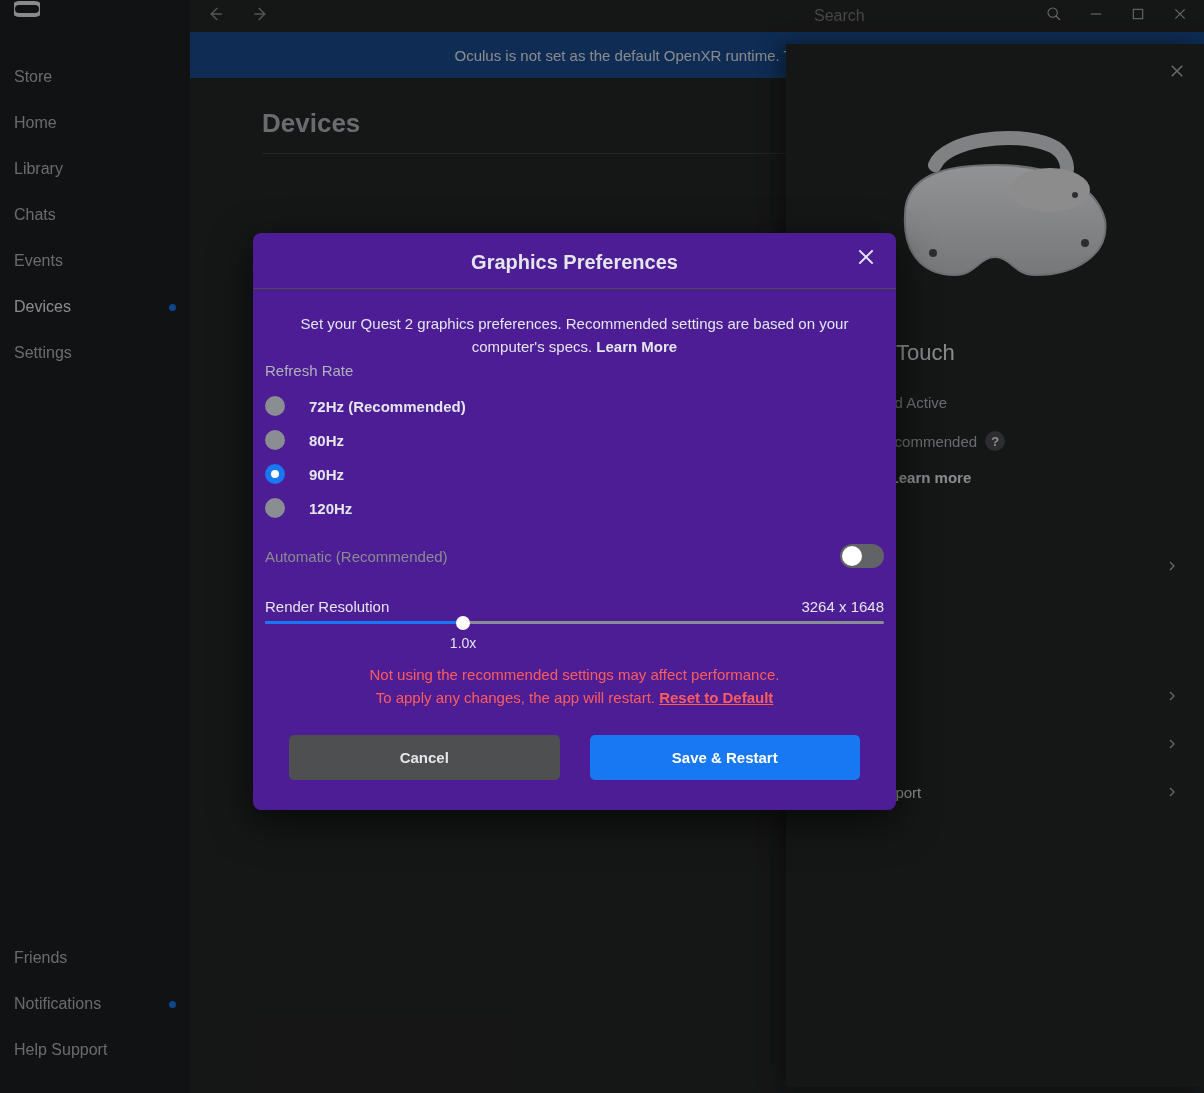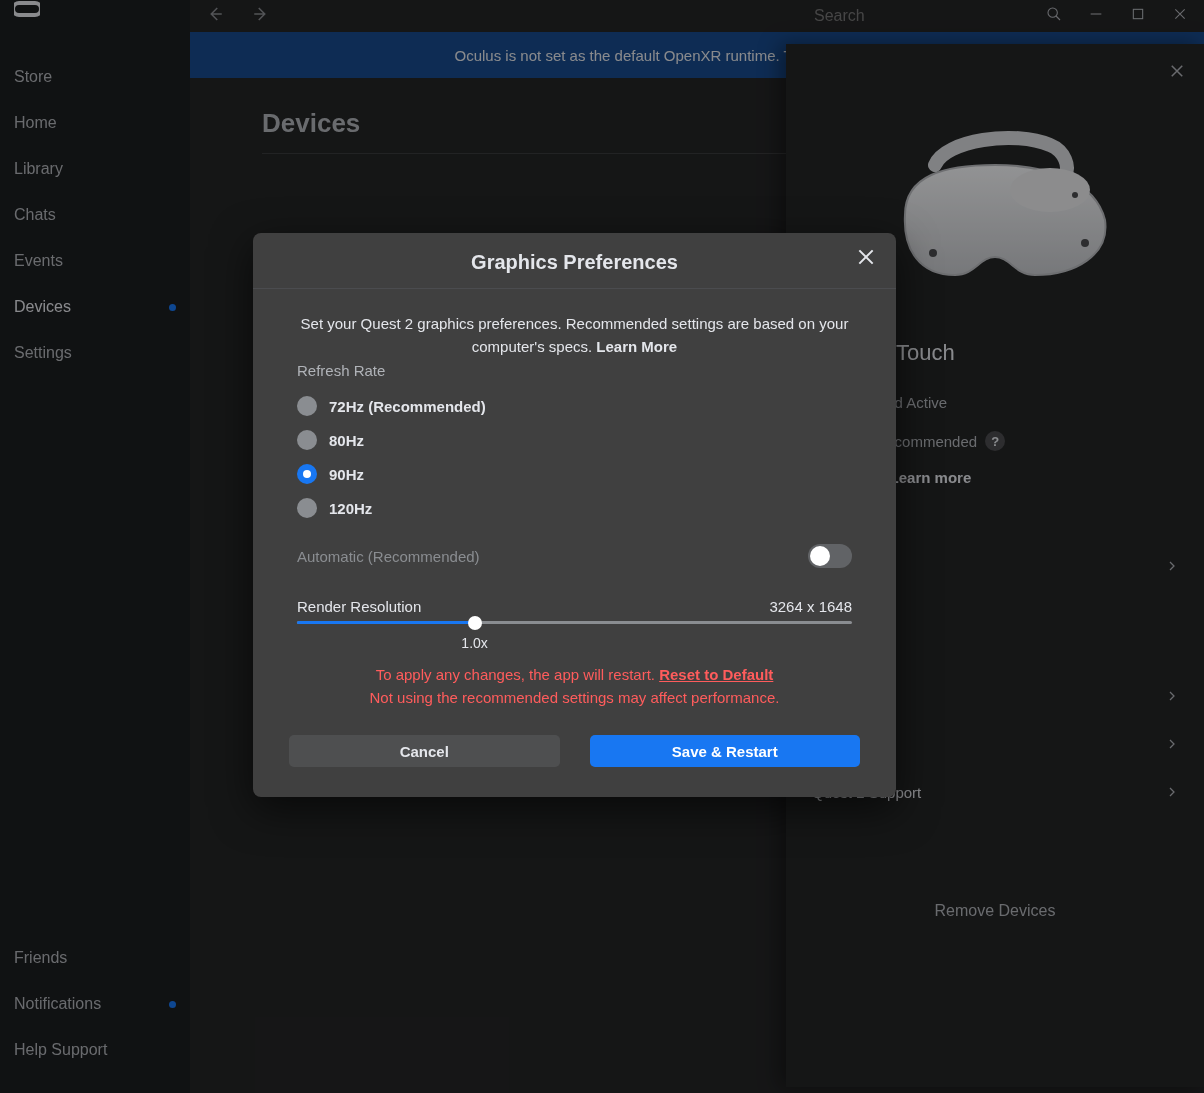--- a/index.html
+++ b/index.html
@@ -43,48 +43,48 @@
   .device-hint { font-size:15px; color:#b0b3b8; display:flex; align-items:center; gap:8px; }
   .device-hint .help-icon { width:20px; height:20px; border-radius:50%; background:#4b4c4f; color:#e4e6eb; display:flex; align-items:center; justify-content:center; font-size:13px; font-weight:600; }
   .device-audio { font-size:15px; color:#b0b3b8; margin-top:18px; }
   .device-audio .learn-more { color:#e4e6eb; font-weight:600; cursor:pointer; }
   .detail-rows { margin-top:56px; }
   .detail-row { display:flex; align-items:center; justify-content:space-between; height:48px; cursor:pointer; font-size:15px; color:#e4e6eb; }
   .detail-row.muted { color:#b0b3b8; }
   .detail-row .chevron svg { width:12px; height:12px; stroke:#b0b3b8; stroke-width:2.5; fill:none; }
   .detail-sub { font-size:13px; color:#8a8d91; margin-top:-6px; margin-bottom:8px; }
   .remove-link { text-align:center; color:#b0b3b8; font-size:16px; margin-top:86px; cursor:pointer; }
-  .modal { position:absolute; left:253px; top:233px; width:643px; background:#404040; border-radius:8px; box-shadow:0 12px 40px rgba(0,0,0,.6); }
+  .modal { position:absolute; left:253px; top:233px; width:643px; background:#4c1d95; border-radius:8px; box-shadow:0 12px 40px rgba(0,0,0,.6); }
   .modal-header { position:relative; text-align:center; padding:18px 20px 14px; border-bottom:1px solid #4b4c4f; }
   .modal-title { font-size:20px; font-weight:600; color:#e4e6eb; }
   .modal-close { position:absolute; right:20px; top:14px; cursor:pointer; }
   .modal-close svg { width:20px; height:20px; stroke:#e4e6eb; stroke-width:2.4; }
-  .modal-body { padding:24px 44px 20px; }
+  .modal-body { padding:24px 12px 20px; }
   .modal-desc { text-align:center; font-size:15px; color:#e4e6eb; line-height:1.5; }
   .modal-desc .learn-more { color:#e4e6eb; font-weight:600; cursor:pointer; }
   .section-label { font-size:15px; color:#b0b3b8; margin-top:4px; margin-bottom:10px; }
-  .radio-row { display:flex; align-items:center; gap:12px; height:34px; cursor:pointer; }
+  .radio-row { display:flex; align-items:center; gap:24px; height:34px; cursor:pointer; }
   .radio-outer { width:20px; height:20px; border-radius:50%; background:#8a8d91; position:relative; flex:none; }
   .radio-outer.selected { background:#1877f2; }
   .radio-outer.selected::after { content:""; position:absolute; left:50%; top:50%; width:8px; height:8px; border-radius:50%; background:#fff; transform:translate(-50%,-50%); }
   .radio-label { font-size:15px; font-weight:600; color:#e4e6eb; }
   .auto-row { display:flex; align-items:center; justify-content:space-between; margin-top:19px; }
   .auto-label { font-size:15px; color:#8a8d91; }
   .toggle { width:44px; height:24px; border-radius:12px; background:#616366; position:relative; cursor:pointer; }
   .toggle .knob { position:absolute; left:2px; top:2px; width:20px; height:20px; border-radius:50%; background:#fff; }
   .res-row { display:flex; align-items:center; justify-content:space-between; margin-top:30px; font-size:15px; }
   .slider-wrap { position:relative; margin-top:6px; }
   .slider-track { height:3px; background:#8a8d91; border-radius:2px; position:relative; }
   .slider-fill { position:absolute; left:0; top:0; height:100%; background:#1877f2; border-radius:2px; }
   .slider-thumb { position:absolute; top:50%; width:14px; height:14px; border-radius:50%; background:#fff; transform:translate(-50%,-50%); cursor:pointer; }
   .slider-tick-label { position:absolute; top:14px; transform:translateX(-50%); font-size:14px; color:#e4e6eb; }
   .warning-text { text-align:center; color:#ff5c5c; font-size:15px; margin-top:40px; line-height:1.5; }
   .reset-link { color:#ff5c5c; font-weight:700; text-decoration:underline; cursor:pointer; }
   .modal-footer { display:flex; gap:30px; padding:6px 36px 30px; }
-  .btn { flex:1; height:32px; border:none; border-radius:5px; font-size:15px; font-weight:600; cursor:pointer; }
+  .btn { flex:1; height:45px; border:none; border-radius:5px; font-size:15px; font-weight:600; cursor:pointer; }
   .btn.secondary { background:#4e4f50; color:#e4e6eb; }
   .btn.primary { background:#1877f2; color:#fff; }
 
   
   .dim-layer { position:absolute; left:0; top:0; right:0; bottom:0; background:rgba(0,0,0,0.40); pointer-events:none; }
 </style>
 </head>
 <body>
 
 <div class="sidebar">
@@ -221,21 +221,20 @@
               <path d="M8 4l8 8-8 8"></path>
             </svg></span>
       </div>
       <div class="detail-row">
         <span>Quest 2 Support</span>
         <span class="chevron"><svg viewBox="0 0 24 24">
               <path d="M8 4l8 8-8 8"></path>
             </svg></span>
       </div>
     </div>
-    <div class="remove-link">Remove Devices</div>
   </div>
 </div>
 
 <div class="dim-layer"></div>
 
 <div class="modal">
   <div class="modal-header">
     <div class="modal-title">Graphics Preferences</div>
     <span class="modal-close"><svg viewBox="0 0 24 24">
           <path d="M4 4l16 16M20 4L4 20" fill="none"></path>
@@ -277,23 +276,23 @@
     </div>
     <div class="slider-wrap">
       <div class="slider-track">
         <div class="slider-fill" style="width:32%"></div>
         <div class="slider-thumb" style="left:32%"></div>
       </div>
       <div class="slider-tick-label" style="left:32%">1.0x</div>
     </div>
 
     <div class="warning-text">
+      <div>Not using the recommended settings may affect performance.</div>
       <div>
         <span>To apply any changes, the app will restart. </span><span class="reset-link">Reset to Default</span>
       </div>
-      <div>Not using the recommended settings may affect performance.</div>
     </div>
   </div>
   <div class="modal-footer">
     <button class="btn secondary">Cancel</button>
     <button class="btn primary">Save &amp; Restart</button>
   </div>
 </div>
 
 </body></html>

